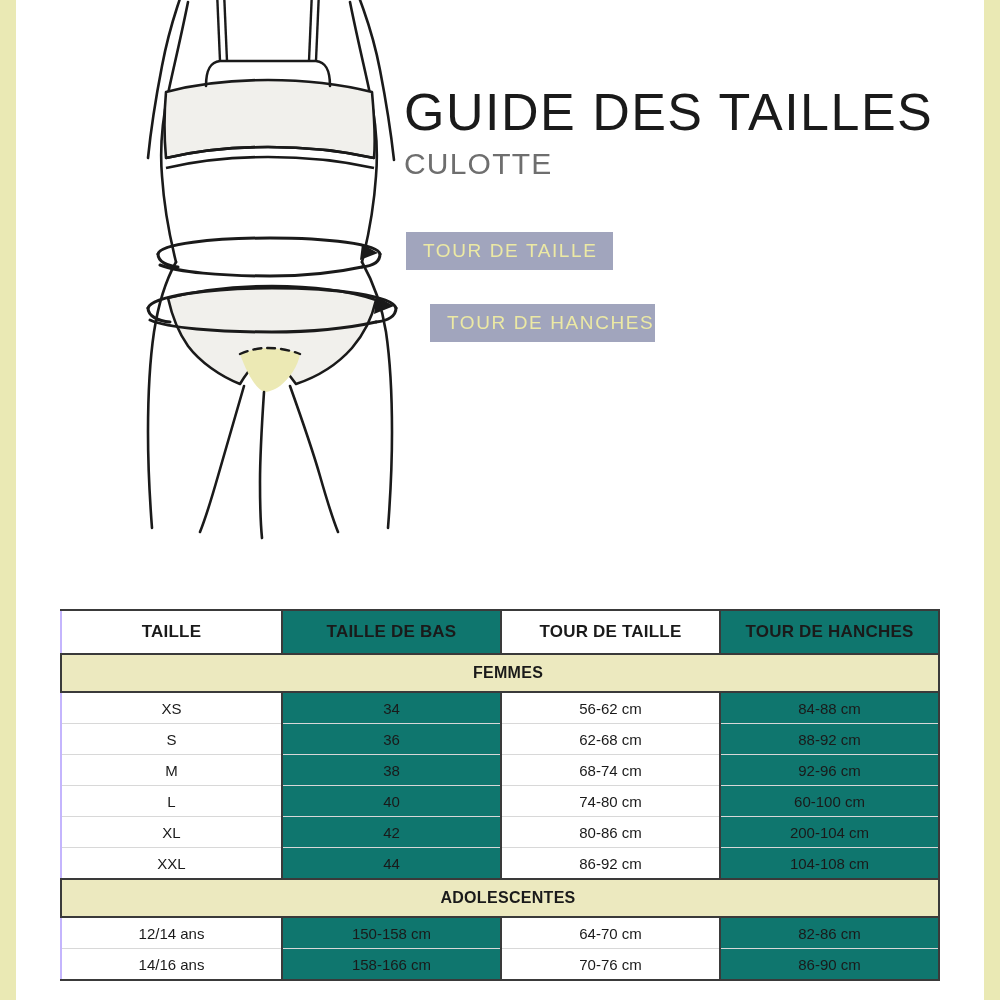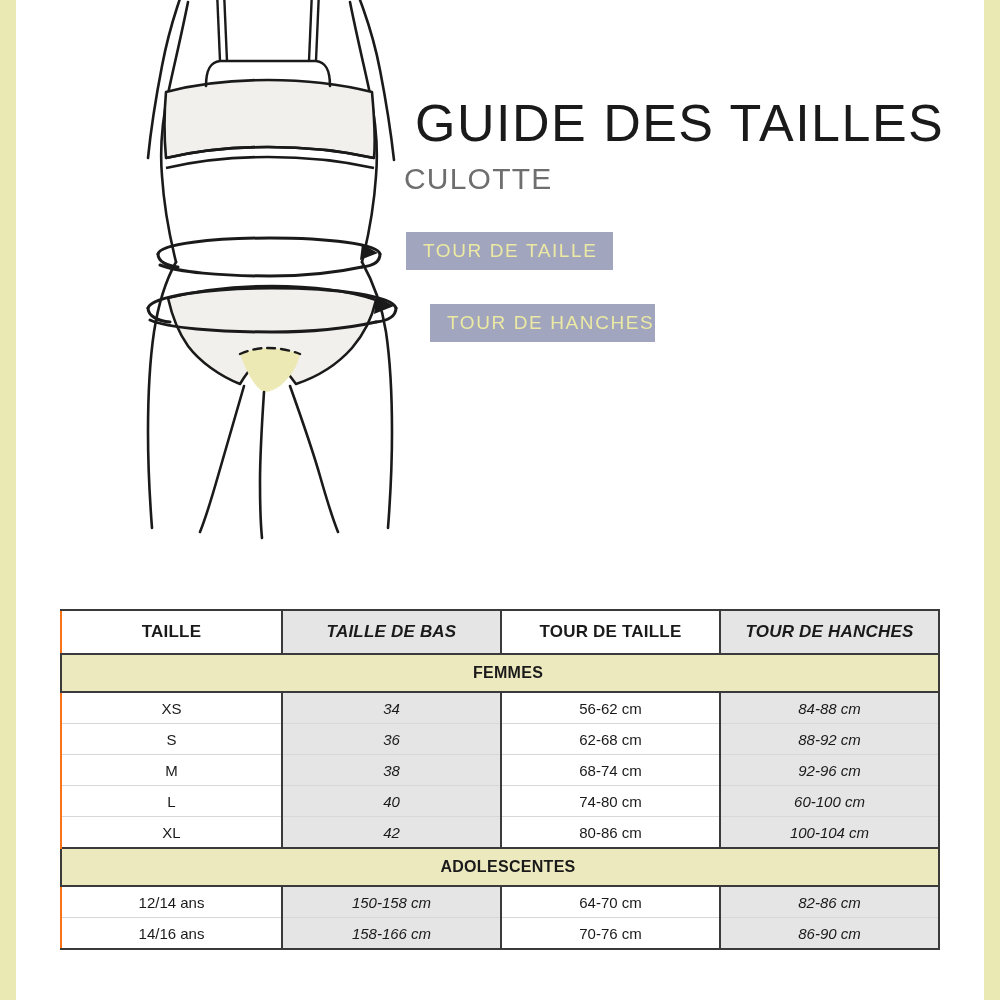--- a/index.html
+++ b/index.html
@@ -48,21 +48,21 @@
     top: 86px;
     width: 540px;
   }
   #main-title {
     font-size: 52px;
     letter-spacing: 1.5px;
     font-weight: 400;
     color: #1a1a1a;
     line-height: 1.02;
     white-space: nowrap;
-    margin: 11px;
+    margin: 0;
   }
   #sub-title {
     font-size: 30px;
     letter-spacing: 1.2px;
     font-weight: 300;
     color: #6e6e6e;
     line-height: 1.2;
     margin: 7px 0 0 0;
     white-space: nowrap;
   }
@@ -104,21 +104,21 @@
     table-layout: fixed;
     font-size: 15px;
     color: #1a1a1a;
   }
   #size-table col.c0 { width: 221px; }
   #size-table col.c1 { width: 219px; }
   #size-table col.c2 { width: 219px; }
   #size-table col.c3 { width: 219px; }
 
   #size-table td, #size-table th {
-    border-left: 2px solid #f97316;
+    border-left: 2px solid #c4b5fd;
     border-right: 2px solid #3a3a3a;
     text-align: center;
     padding: 0;
     vertical-align: middle;
   }
   #size-table tr.header-row th {
     height: 42px;
     font-size: 17px;
     font-weight: bold;
     letter-spacing: .2px;
@@ -138,21 +138,21 @@
     padding-left: 16px;
   }
   #size-table tr.data-row td {
     height: 30px;
     border-bottom: 1px solid #d8d8d8;
   }
   #size-table tr.data-row.last td {
     border-bottom: 2px solid #3a3a3a;
   }
   
-  #size-table .tint { background: #e5e5e5; font-style: italic; }
+  #size-table .tint { background: #0f766e; }
   #size-table .plain { background: #ffffff; }
 </style>
 </head>
 <body>
 
 <div id="page">
 
   <div class="edge-strip left"></div>
   <div class="edge-strip right"></div>
 
@@ -284,21 +284,27 @@
         <tr class="data-row">
           <td class="plain">L</td>
           <td class="tint">40</td>
           <td class="plain">74-80 cm</td>
           <td class="tint">60-100 cm</td>
         </tr>
         <tr class="data-row">
           <td class="plain">XL</td>
           <td class="tint">42</td>
           <td class="plain">80-86 cm</td>
-          <td class="tint">100-104 cm</td>
+          <td class="tint">200-104 cm</td>
+        </tr>
+        <tr class="data-row last">
+          <td class="plain">XXL</td>
+          <td class="tint">44</td>
+          <td class="plain">86-92 cm</td>
+          <td class="tint">104-108 cm</td>
         </tr>
         <tr class="group-row">
           <td colspan="4">ADOLESCENTES</td>
         </tr>
         <tr class="data-row">
           <td class="plain">12/14 ans</td>
           <td class="tint">150-158 cm</td>
           <td class="plain">64-70 cm</td>
           <td class="tint">82-86 cm</td>
         </tr>

